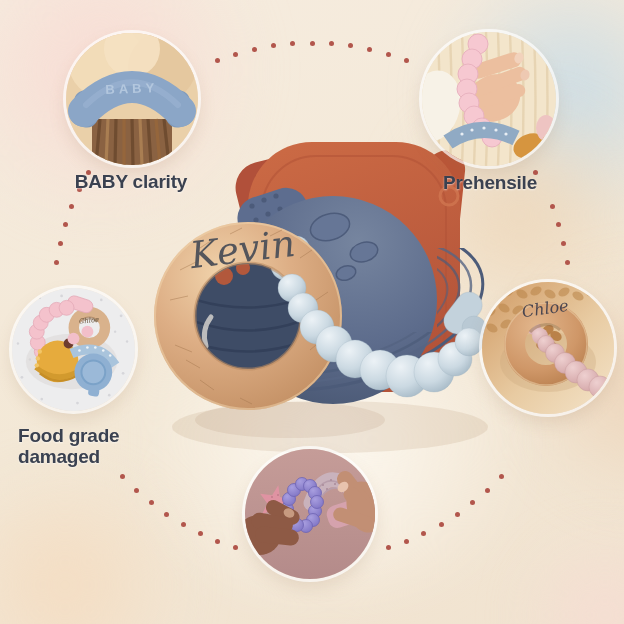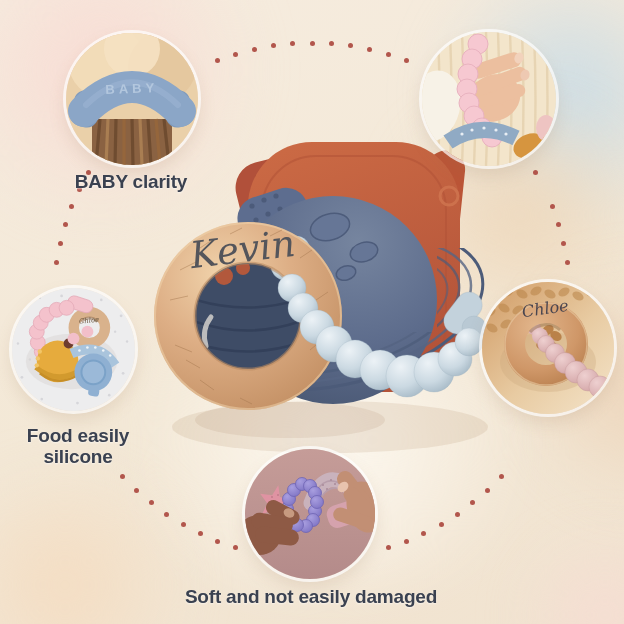--- a/index.html
+++ b/index.html
@@ -21,21 +21,21 @@
   .product-svg{position:absolute;left:128px;top:98px;width:368px;height:392px;z-index:3;}
   .callout{position:absolute;z-index:4;}
   .photo{
     border-radius:50%;overflow:hidden;position:relative;
     box-shadow:0 0 0 3px rgba(255,255,255,.7), 0 8px 18px rgba(150,110,80,.18);
   }
   .photo svg{display:block;width:100%;height:100%;}
   .feature-label{
     position:absolute;z-index:5;transform:translateX(-50%);
     font-weight:bold;font-size:19px;line-height:1.12;letter-spacing:-0.2px;
-    color:#3a4150;text-align:center;white-space:pre-line;
+    color:#3a4150;text-align:left;white-space:pre-line;
     text-shadow:0 1px 2px rgba(255,255,255,.6);
   }
   .script{font-family:"DejaVu Serif",serif;font-style:italic;}
 </style>
 </head>
 <body>
 
 <div class="stage">
 
   <div class="blob b1"></div>
@@ -310,20 +310,21 @@
               <circle cx="62" cy="96" r="1.6"></circle>
               <circle cx="74" cy="98" r="1.6"></circle>
               <circle cx="84" cy="102" r="1.6"></circle>
             </g>
           <ellipse cx="108" cy="114" rx="17" ry="12" fill="#d6953f" transform="rotate(-20 108 114)"></ellipse>
           <ellipse cx="124" cy="96" rx="10" ry="13" fill="#eec4c2"></ellipse>
         </g>
       </svg>
     </div>
   </div>
+  <div class="feature-label" style="left:490px;top:172px;">Prehensile</div>
 
   <div class="callout" style="left:12px;top:288px;">
     <div class="photo" style="width:123px;height:123px;">
       <svg viewBox="0 0 124 124">
         <rect width="124" height="124" fill="#ededee"></rect>
         <g fill="#d6d6da">
           <circle cx="12" cy="20" r="1.4"></circle>
             <circle cx="28" cy="10" r="1.2"></circle>
             <circle cx="50" cy="8" r="1.4"></circle>
           <circle cx="90" cy="12" r="1.3"></circle>
@@ -379,21 +380,21 @@
               <circle cx="92" cy="63" r="1.3"></circle>
               <circle cx="99" cy="68" r="1.3"></circle>
             </g>
           <circle cx="82" cy="85" r="19" fill="#8fb0d2"></circle>
           <circle cx="82" cy="85" r="12" fill="#9bb9d8" stroke="#7ba2c8" stroke-width="2"></circle>
           <rect x="77" y="100" width="11" height="9" rx="3.5" fill="#8fb0d2" transform="rotate(10 82 104)"></rect>
         </g>
       </svg>
     </div>
   </div>
-  <div class="feature-label" style="left:78px;top:425px;width:120px;">Food easily silicone</div>
+  <div class="feature-label" style="left:78px;top:425px;width:120px;">Food grade damaged</div>
 
   <div class="callout" style="left:482px;top:282px;">
     <div class="photo" style="width:132px;height:132px;">
       <svg viewBox="0 0 132 132">
         <defs>
           <linearGradient id="braidBG" x1="0" y1="0" x2="1" y2="1">
             <stop offset="0%" stop-color="#d09a64"></stop>
               <stop offset="55%" stop-color="#e8cba2"></stop>
               <stop offset="100%" stop-color="#f4e4ca"></stop>
           </linearGradient>
@@ -517,15 +518,14 @@
         <g fill="#c28f74">
           <ellipse cx="120" cy="58" rx="18" ry="26" transform="rotate(-14 120 58)"></ellipse>
           <rect x="92" y="22" width="46" height="16" rx="8" transform="rotate(52 100 30)"></rect>
           <rect x="98" y="38" width="44" height="15" rx="7.5" transform="rotate(46 106 46)"></rect>
           <rect x="88" y="60" width="42" height="14" rx="7" transform="rotate(18 100 67)"></rect>
           <ellipse cx="98" cy="38" rx="4.5" ry="6" fill="#e8c3ae" transform="rotate(50 98 38)"></ellipse>
         </g>
       </svg>
     </div>
   </div>
-  <div class="feature-label" style="left:311px;top:586px;">Soft and not easily damaged</div>
 
 </div>
 
 </body></html>

